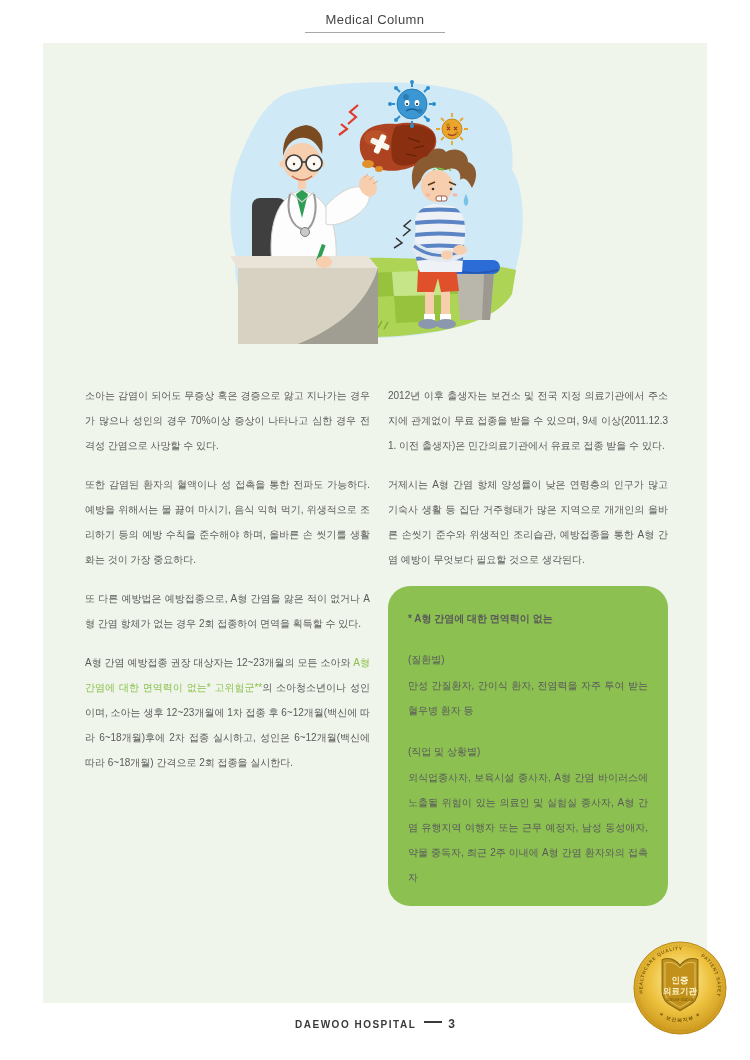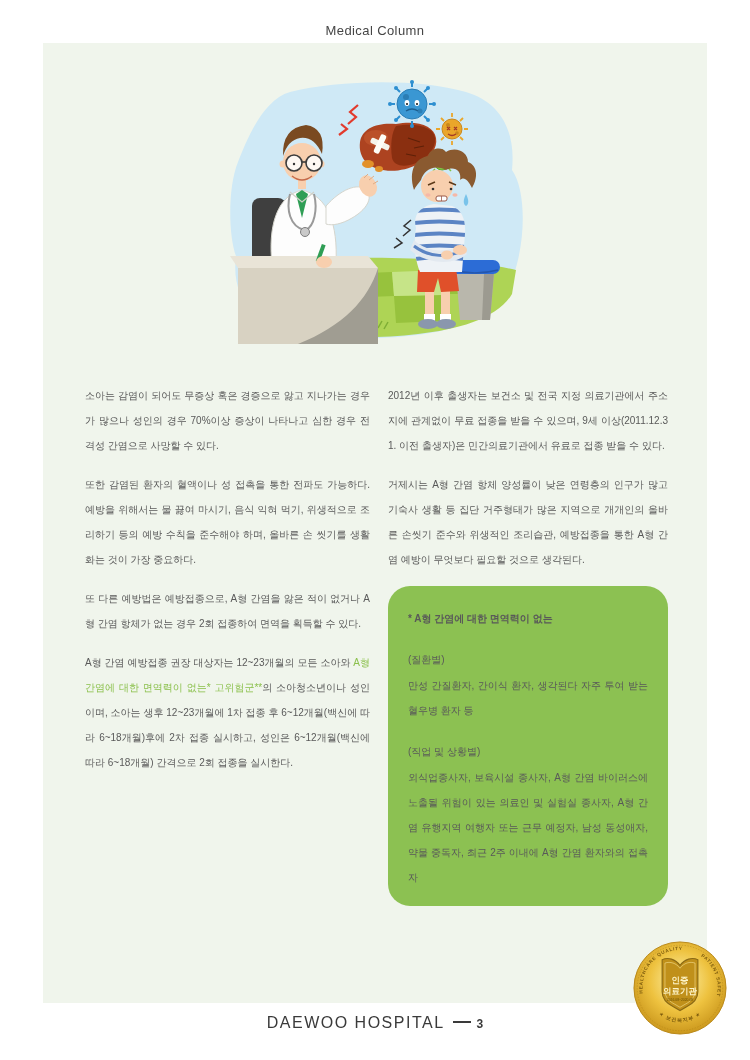--- a/index.html
+++ b/index.html
@@ -1,40 +1,40 @@
 <!DOCTYPE html>
 <html><head>
 <meta charset="utf-8">
 <style>
   html,body { margin:0; padding:0; background:#ffffff; }
   .page {
     position:relative; width:750px; height:1060px; background:#ffffff;
     font-family:"Liberation Sans","DejaVu Sans",sans-serif; overflow:hidden;
   }
   
-  .header { position:absolute; top:23px; left:0; width:750px; text-align:center; }
+  .header { position:absolute; top:12px; left:0; width:750px; text-align:center; }
   .header-title { font-size:13px; color:#454545; letter-spacing:.4px; }
   .header-underline { width:140px; height:1px; background:#a8a8a8; margin:5px auto 0; }
   
   .panel { position:absolute; left:43px; top:43px; width:664px; height:960px; background:#f0f5ec; }
   .illustration { position:absolute; left:185px; top:35px; width:300px; height:285px; }
   .col { position:absolute; top:340px; }
   .col-left  { left:42px;  width:285px; }
   .col-right { left:345px; width:280px; }
   .col p { margin:0 0 14px; font-size:10px; line-height:25px; color:#595959; text-align:justify; word-break:break-all; }
   .hl-green { color:#8bc04c; }
   
   .info-box { background:#8cc152; border-radius:22px; padding:20px 20px 16px; margin-top:2px; }
   .box-title { margin:0 0 3px; font-size:13px; line-height:19px; font-weight:bold; color:#f6ef3d; }
   .box-text  { margin:0 0 12px; font-size:12px; line-height:18px; color:#fbfbee; text-align:justify; word-break:break-all; }
   .box-text.tight { margin:16px 0 1px; }
   .box-text.last { margin:0; }
   
   .footer { position:absolute; top:1014px; left:0; width:750px; text-align:center; color:#3a3a3a; }
-  .footer-text { font-size:16px; font-weight:normal; letter-spacing:1.5px; }
+  .footer-text { font-size:10px; font-weight:bold; letter-spacing:1.5px; }
   .footer-line { display:inline-block; width:18px; height:2px; background:#3a3a3a; margin:0 6px 3px 8px; vertical-align:middle; }
   .footer-page { font-size:12px; font-weight:bold; }
   .seal { position:absolute; left:633px; top:941px; width:94px; height:94px; }
 </style>
 </head>
 <body>
 
 <div class="page">
 
   <div class="header">
@@ -202,21 +202,21 @@
       <p>또 다른 예방법은 예방접종으로, A형 간염을 앓은 적이 없거나 A형 간염 항체가 없는 경우 2회 접종하여 면역을 획득할 수 있다.</p>
       <p><span>A형 간염 예방접종 권장 대상자는 12~23개월의 모든 소아와 </span><span class="hl-green">A형 간염에 대한 면역력이 없는* 고위험군**</span><span>의 소아청소년이나 성인이며, 소아는 생후 12~23개월에 1차 접종 후 6~12개월(백신에 따라 6~18개월)후에 2차 접종 실시하고, 성인은 6~12개월(백신에 따라 6~18개월) 간격으로 2회 접종을 실시한다.</span></p>
     </div>
 
     <div class="col col-right">
       <p>2012년 이후 출생자는 보건소 및 전국 지정 의료기관에서 주소지에 관계없이 무료 접종을 받을 수 있으며, 9세 이상(2011.12.31. 이전 출생자)은 민간의료기관에서 유료로 접종 받을 수 있다.</p>
       <p>거제시는 A형 간염 항체 양성률이 낮은 연령층의 인구가 많고 기숙사 생활 등 집단 거주형태가 많은 지역으로 개개인의 올바른 손씻기 준수와 위생적인 조리습관, 예방접종을 통한 A형 간염 예방이 무엇보다 필요할 것으로 생각된다.</p>
       <div class="info-box">
         <p class="box-title">* A형 간염에 대한 면역력이 없는</p>
         <p class="box-text tight">(질환별)</p>
-        <p class="box-text">만성 간질환자, 간이식 환자, 생각된다 자주 투여 받는 혈우병 환자 등</p>
+        <p class="box-text">만성 간질환자, 간이식 환자, 전염력을 자주 투여 받는 혈우병 환자 등</p>
         <p class="box-text tight">(직업 및 상황별)</p>
         <p class="box-text last">외식업종사자, 보육시설 종사자, A형 간염 바이러스에 노출될 위험이 있는 의료인 및 실험실 종사자, A형 간염 유행지역 여행자 또는 근무 예정자, 남성 동성애자, 약물 중독자, 최근 2주 이내에 A형 간염 환자와의 접촉자</p>
       </div>
     </div>
   </div>
 
   <svg class="seal" viewBox="0 0 100 100" xmlns="http://www.w3.org/2000/svg">
     <defs>
       <radialGradient id="goldGrad" cx="50%" cy="42%" r="60%">
         <stop offset="0%" stop-color="#fdf2ae"></stop>

